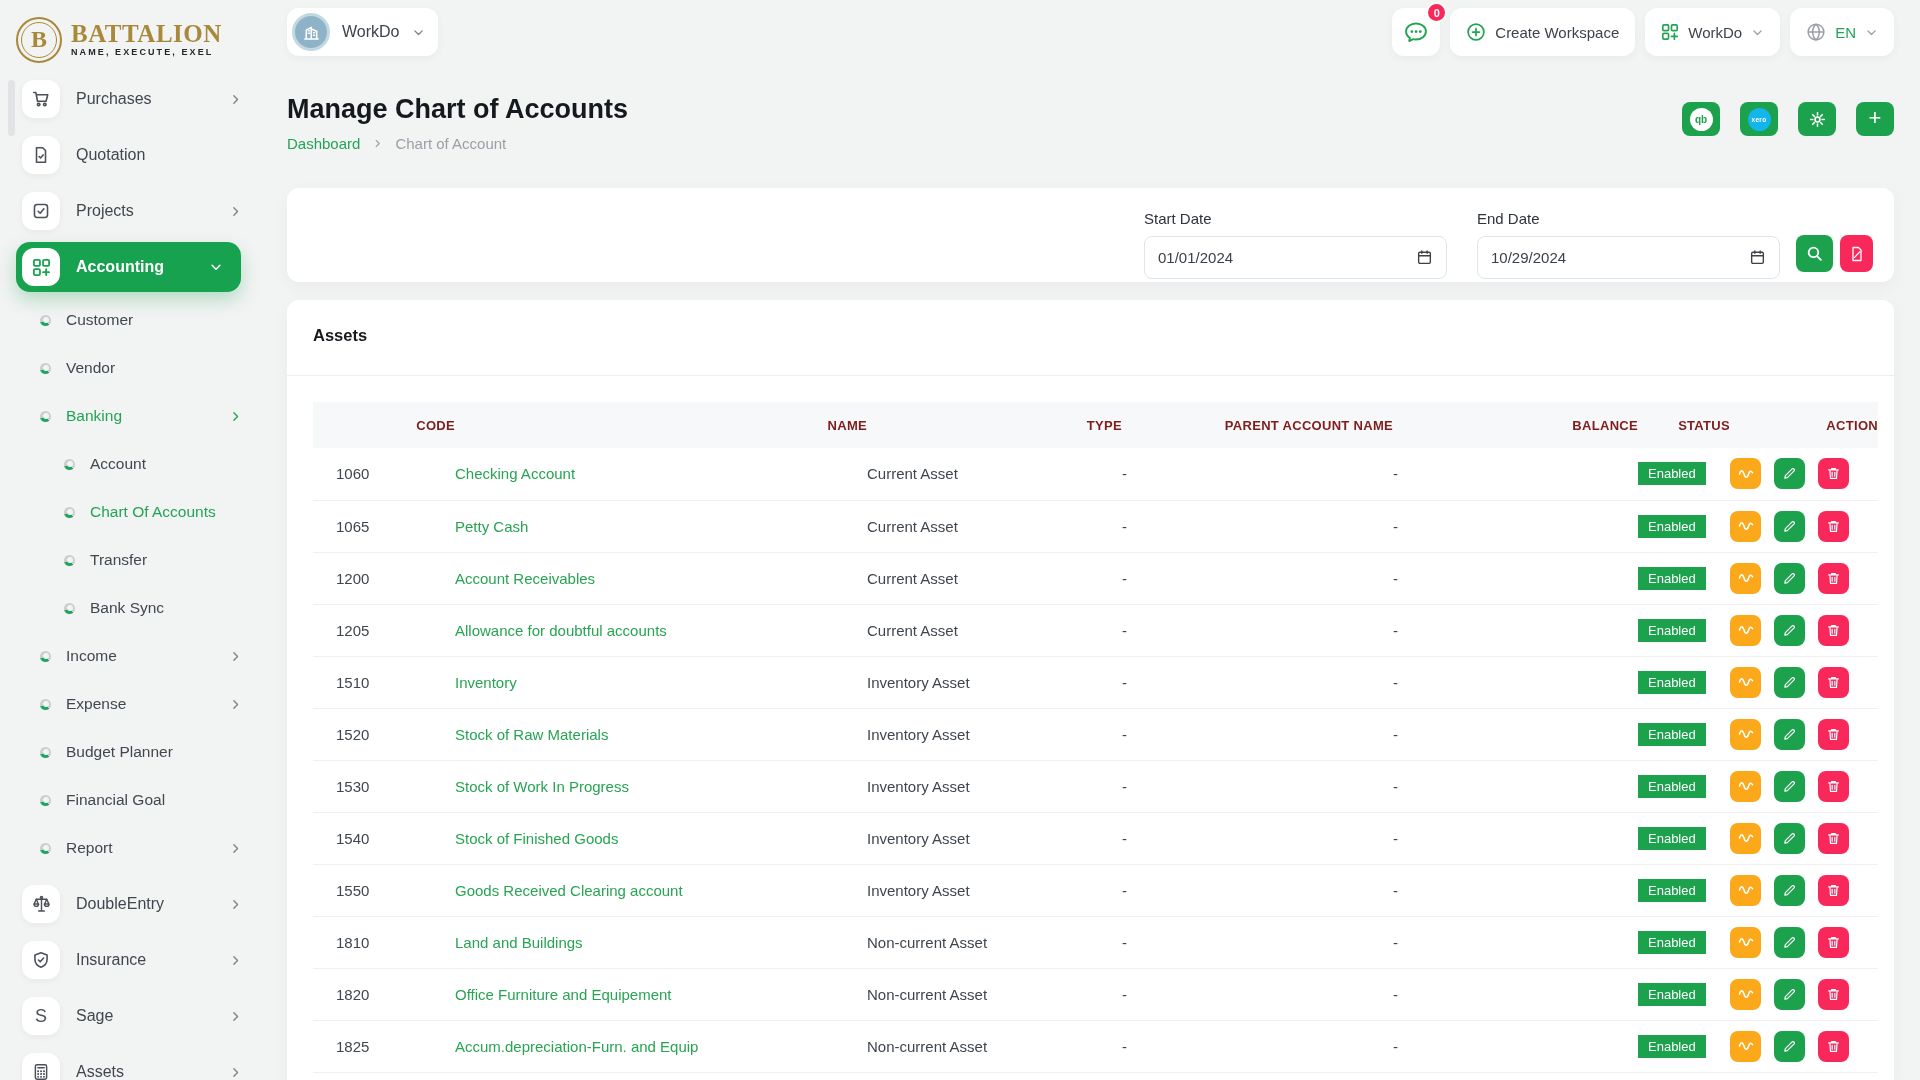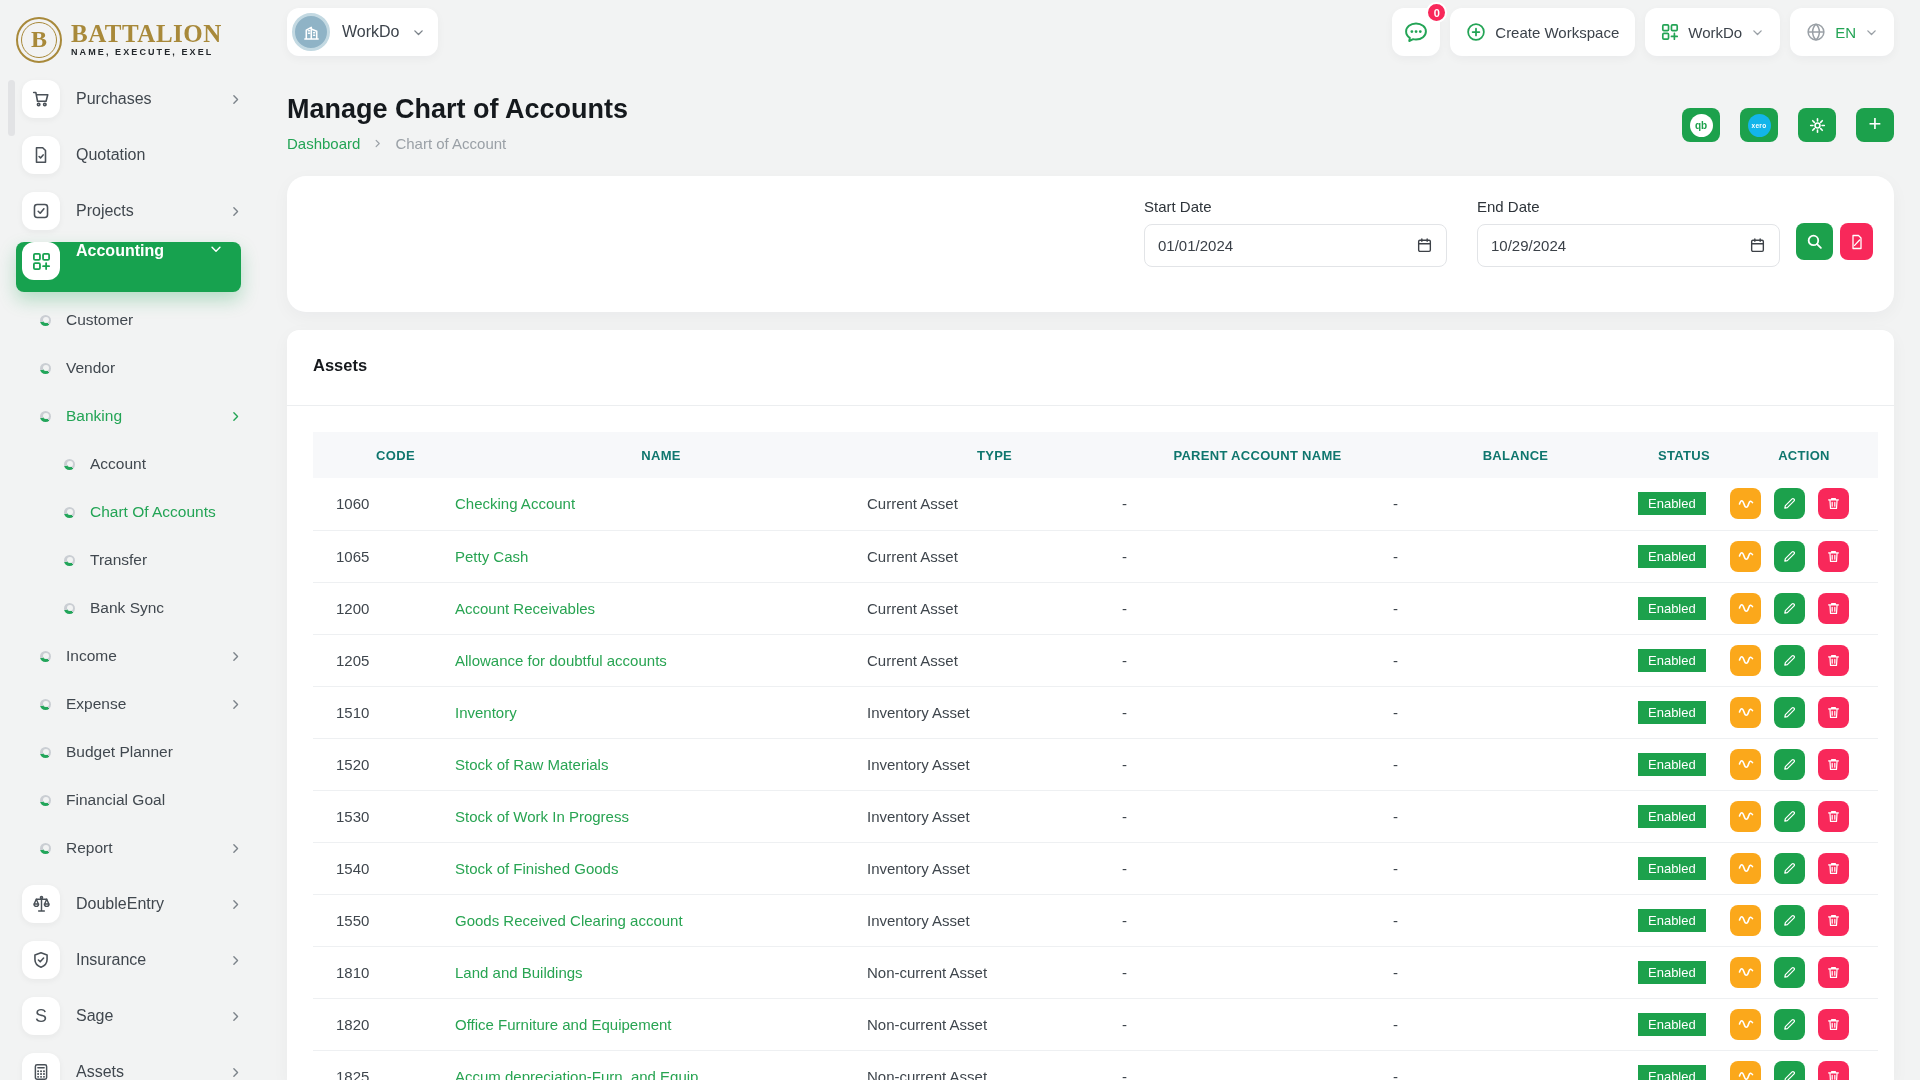--- a/index.html
+++ b/index.html
@@ -13,21 +13,21 @@
 .logo{height:71px;display:flex;align-items:center;gap:9px;padding-top:8px}
 .emblem{width:46px;height:46px;border-radius:50%;border:2px solid #a8893a;display:flex;align-items:center;justify-content:center;position:relative;flex:0 0 46px}
 .emblem::before{content:"";position:absolute;inset:3px;border:1px solid #a8893a;border-radius:50%}
 .emblem span{font-family:"Liberation Serif",serif;font-weight:bold;font-size:24px;color:#a8893a}
 .brand-name{font-family:"Liberation Serif",serif;font-weight:bold;font-size:25px;color:#a8893a;letter-spacing:.5px;line-height:23px}
 .brand-tag{font-size:9px;font-weight:bold;color:#23272b;letter-spacing:2.1px;margin-top:2px}
 .nitem{height:56px;display:flex;align-items:center;padding-right:23px;cursor:pointer}
 .ibox{width:38px;height:38px;background:#fff;border-radius:12px;display:flex;align-items:center;justify-content:center;box-shadow:0 2px 6px rgba(40,40,40,.05);margin-left:6px;flex:0 0 38px;color:#4a5158}
 .nitem .lbl{margin-left:16px;font-size:16px;color:#40474e}
 .chev{margin-left:auto;color:#7c838a;display:flex}
-.pill{height:50px;margin:3px 24px 4px 0;background:#17a24f;border-radius:8px;display:flex;align-items:flex-start;padding:0 18px 0 6px;box-shadow:0 8px 18px rgba(23,162,79,.28);cursor:pointer}
+.pill{height:50px;margin:3px 24px 4px 0;background:#17a24f;border-radius:14px;display:flex;align-items:center;padding:0 18px 0 6px;box-shadow:0 8px 18px rgba(23,162,79,.28);cursor:pointer}
 .pill .ibox{box-shadow:none;color:#17a24f;margin-left:0}
 .pill .lbl{margin-left:16px;font-size:16px;font-weight:bold;color:#fff}
 .pill .chev{color:#fff}
 .sub{height:48px;display:flex;align-items:center;padding-left:24px;padding-right:23px;cursor:pointer}
 .sub .lbl{margin-left:15px;font-size:15.5px;color:#41484f}
 .sub.green .lbl{color:#23a455}
 .sub.green .chev{color:#23a455}
 .sub2{padding-left:48px}
 .dot{width:11px;height:11px;border-radius:50%;background:conic-gradient(from 140deg,#22a55a 0 110deg,#caced3 110deg 360deg);position:relative;flex:0 0 11px}
 .dot::after{content:"";position:absolute;inset:2.5px;border-radius:50%;background:#f2f3f3}
@@ -44,43 +44,43 @@
 .text-pill{height:48px;background:#fff;border-radius:12px;display:flex;align-items:center;gap:9px;padding:0 16px;font-size:15px;color:#3c434b;box-shadow:0 3px 10px rgba(30,35,40,.04);cursor:pointer}
 .text-pill .grn{color:#23a455}
 .text-pill .gry{color:#9aa0a6}
 
 .page-head{display:flex;justify-content:space-between;margin-top:26px}
 .title{font-size:27px;font-weight:700;color:#15191d}
 .crumbs{margin-top:10px;font-size:15px;display:flex;gap:12px;align-items:center}
 .crumb-home{color:#23a455;text-decoration:none;cursor:pointer}
 .crumb-cur{color:#9aa0a6}
 .crumbs .chev{margin:0;color:#9aa0a6}
-.quick{display:flex;gap:20px;margin-top:14px}
+.quick{display:flex;gap:20px;margin-top:8px}
 .qbtn{width:38px;height:34px;border-radius:8px;background:#1ca14c;border:none;display:flex;align-items:center;justify-content:center;cursor:pointer;color:#fff}
 .qb-circle{width:23px;height:23px;background:#fff;border-radius:50%;display:flex;align-items:center;justify-content:center;color:#1ca14c;font-weight:bold;font-size:10px}
 .xero-circle{width:23px;height:23px;background:#13b5ea;border-radius:50%;display:flex;align-items:center;justify-content:center;color:#fff;font-weight:bold;font-size:6.5px;letter-spacing:.3px}
 .plus-glyph{font-size:22px;line-height:1;margin-top:-2px}
 
-.filter-card{margin-top:24px;background:#fff;border-radius:19px;height:136px;position:relative;box-shadow:0 5px 18px rgba(30,35,40,.04)}
+.filter-card{margin-top:36px;background:#fff;border-radius:12px;height:94px;position:relative;box-shadow:0 5px 18px rgba(30,35,40,.04)}
 .f-field{position:absolute;top:22px}
 .f-start{left:857px}
 .f-end{left:1190px}
 .f-label{font-size:15px;color:#2e343a}
 .f-input{margin-top:9px;width:303px;height:43px;border:1px solid #e2e4e7;border-radius:8px;background:#fff;display:flex;align-items:center;padding:0 13px;gap:8px}
 .f-input input{border:none;outline:none;font-size:15px;color:#3b4148;flex:1;font-family:inherit;background:transparent}
 .f-input .cal{color:#3c4147}
 .sq-btn{position:absolute;top:47px;border:none;border-radius:8px;display:flex;align-items:center;justify-content:center;cursor:pointer;color:#fff}
 .f-search{left:1509px;width:37px;height:37px;background:#1ca14c}
 .f-reset{left:1553px;width:33px;height:37px;background:#f8285a}
 
 .assets-card{margin-top:18px;background:#fff;border-radius:12px 12px 0 0;flex:1;box-shadow:0 5px 18px rgba(30,35,40,.04);overflow:hidden}
 .card-head{padding:26px 26px 30px;font-size:16.5px;font-weight:700;color:#15181c;border-bottom:1px solid #eceef0}
 .table-wrap{padding:26px 16px 0 26px}
 table{width:100%;border-collapse:collapse;table-layout:fixed}
-thead th{height:46px;background:#f7f8fa;text-align:center;font-size:13px;font-weight:700;color:#0f766e;letter-spacing:.3px}
+thead th{height:46px;background:#f7f8fa;text-align:right;font-size:13px;font-weight:700;color:#7f1d1d;letter-spacing:.3px}
 th.c-code,td.c-code{padding-left:23px}
 tbody td{height:52px;font-size:15px;color:#3f464d;border-bottom:1px solid #eef0f2}
 .acc-link{color:#28a452;text-decoration:none;cursor:pointer}
 .badge{display:inline-block;background:#1ca14c;color:#fff;font-size:13px;padding:5px 10px;border-radius:0;line-height:1}
 .act{width:31px;height:31px;border-radius:8px;border:none;display:inline-flex;align-items:center;justify-content:center;margin-right:9px;cursor:pointer;color:#fff;vertical-align:middle}
 .act.orange{background:#fba81b}
 .act.green{background:#1ca14c}
 .act.pink{background:#f8285a}
 </style>
 </head>

